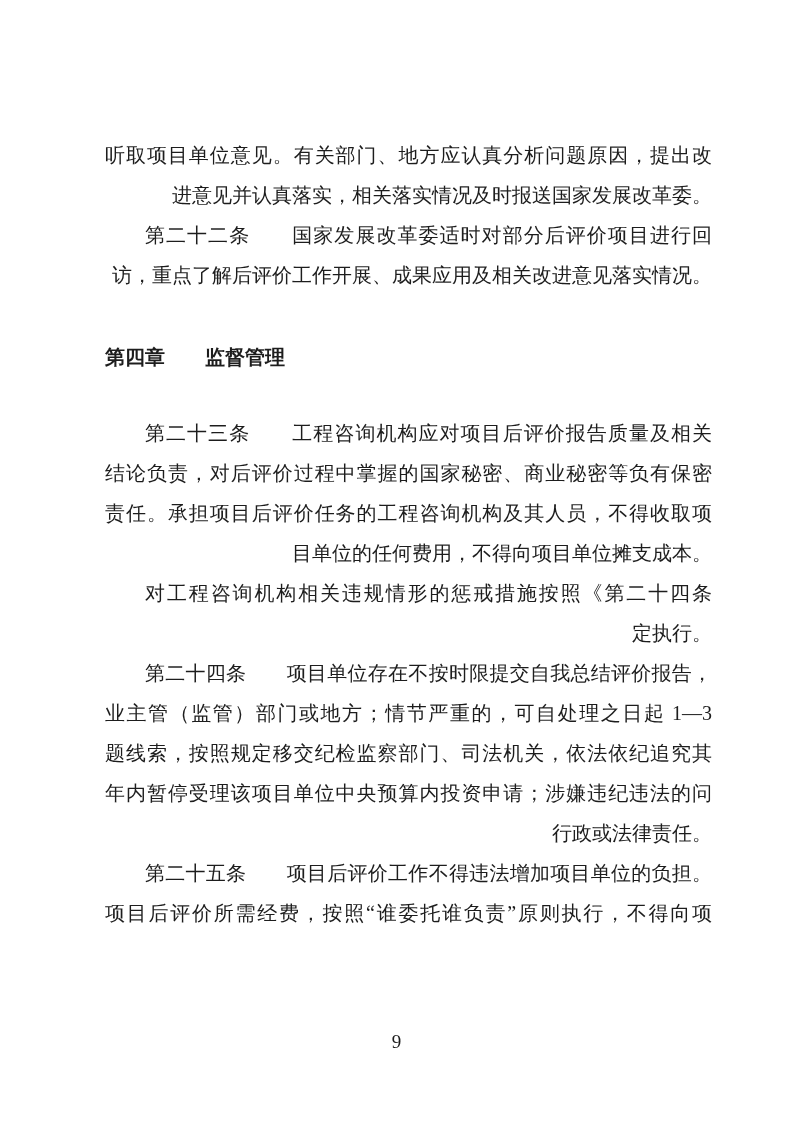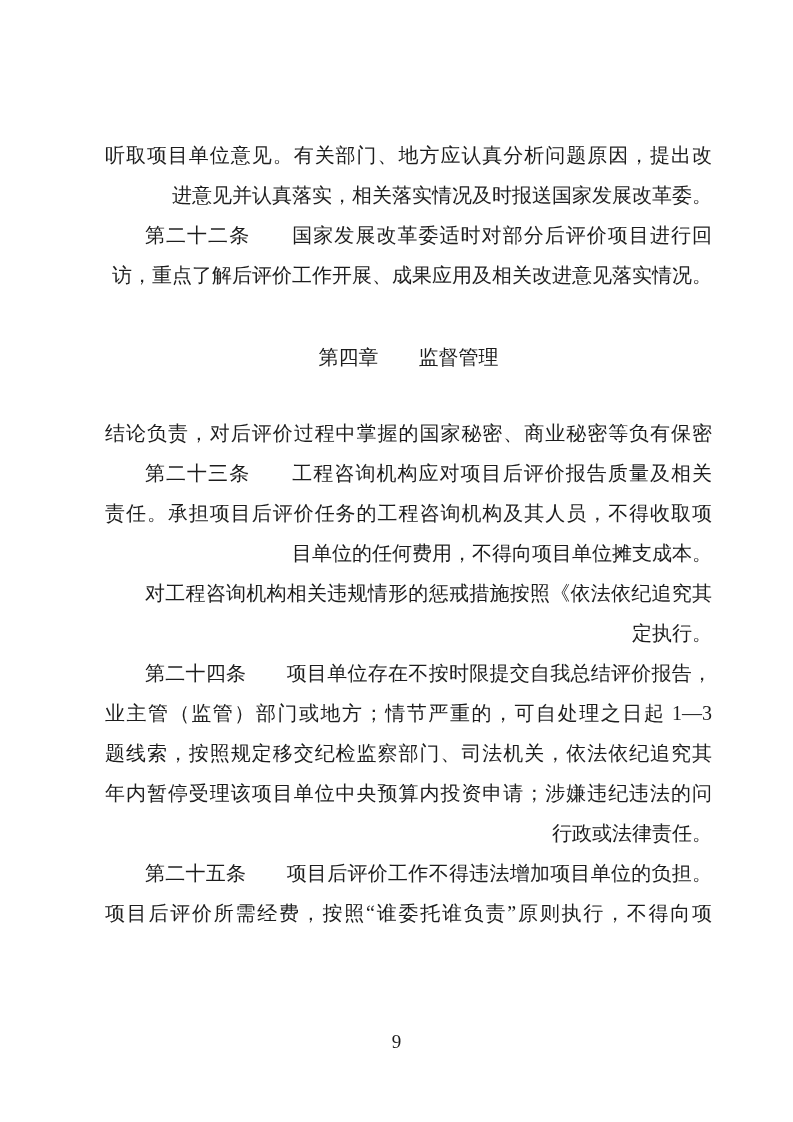--- a/index.html
+++ b/index.html
@@ -38,24 +38,24 @@
     text-align:justify;
     text-align-last:justify;
     text-justify:inter-character;
   }
   
   .line.indent{
     text-indent:40px;
   }
   .chapter-heading{
     font-size:20px;
-    font-weight:normal;
+    font-weight:bold;
     line-height:40px;
     height:40px;
-    text-align:center;
+    text-align:left;
     margin:42px 0 36px 0;
     color:var(--text-color);
   }
   .page-number{
     position:absolute;
     left:0;right:0;
     top:1030px;
     text-align:center;
     font-size:19px;
     line-height:24px;
@@ -68,25 +68,25 @@
 <div class="page">
   <main class="textblock">
     <section>
         <div class="line fill">听取项目单位意见。有关部门、地方应认真分析问题原因，提出改</div>
         <div class="line">进意见并认真落实，相关落实情况及时报送国家发展改革委。</div>
         <div class="line fill indent">第二十二条　　国家发展改革委适时对部分后评价项目进行回</div>
         <div class="line">访，重点了解后评价工作开展、成果应用及相关改进意见落实情况。</div>
       </section>
     <h2 class="chapter-heading">第四章　　监督管理</h2>
     <section>
+        <div class="line fill indent">第二十三条　　工程咨询机构应对项目后评价报告质量及相关</div>
         <div class="line fill">结论负责，对后评价过程中掌握的国家秘密、商业秘密等负有保密</div>
-        <div class="line fill indent">第二十三条　　工程咨询机构应对项目后评价报告质量及相关</div>
         <div class="line fill">责任。承担项目后评价任务的工程咨询机构及其人员，不得收取项</div>
         <div class="line">目单位的任何费用，不得向项目单位摊支成本。</div>
-        <div class="line fill indent">对工程咨询机构相关违规情形的惩戒措施按照《依法依纪追究其</div>
+        <div class="line fill indent">对工程咨询机构相关违规情形的惩戒措施按照《第二十四条</div>
         <div class="line">定执行。</div>
         <div class="line fill indent">第二十四条　　项目单位存在不按时限提交自我总结评价报告，</div>
         <div class="line fill">业主管（监管）部门或地方；情节严重的，可自处理之日起 1—3</div>
         <div class="line fill">题线索，按照规定移交纪检监察部门、司法机关，依法依纪追究其</div>
         <div class="line fill">年内暂停受理该项目单位中央预算内投资申请；涉嫌违纪违法的问</div>
         <div class="line">行政或法律责任。</div>
         <div class="line fill indent">第二十五条　　项目后评价工作不得违法增加项目单位的负担。</div>
         <div class="line fill">项目后评价所需经费，按照“谁委托谁负责”原则执行，不得向项</div>
       </section>
   </main>

